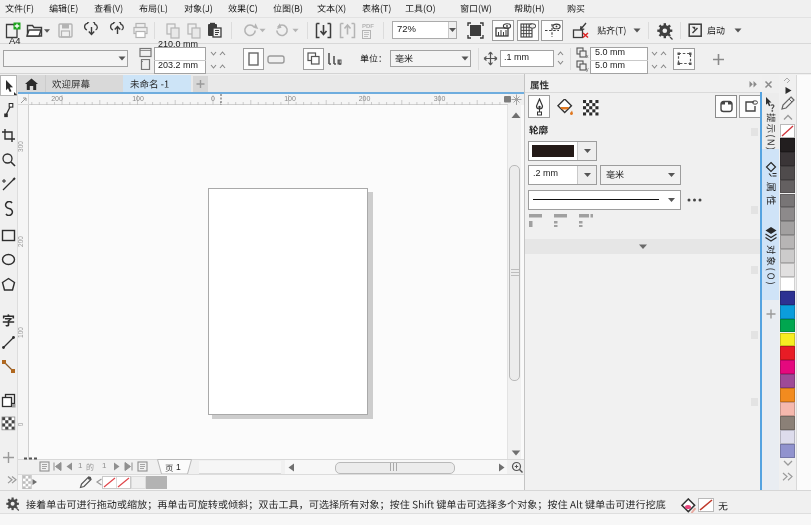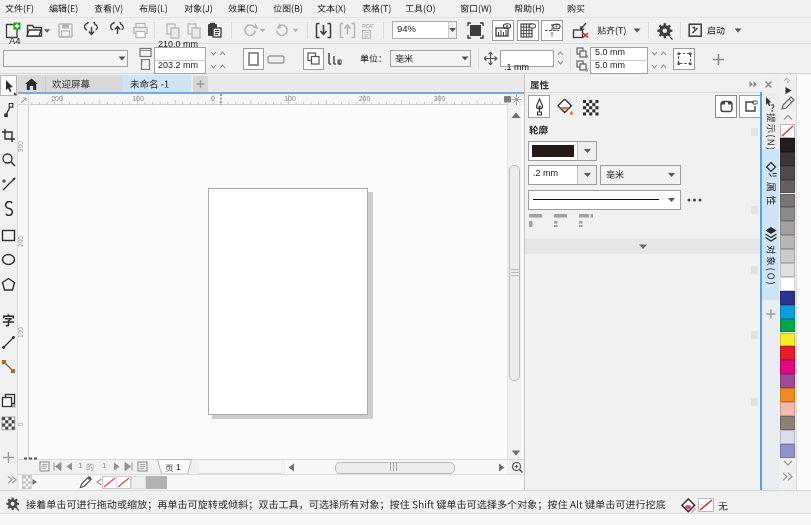--- a/index.html
+++ b/index.html
@@ -115,21 +115,21 @@
 <svg style="position:absolute;left:362px;top:30px;" width="14" height="9" viewBox="0 0 14 9">
       <rect x="0.5" y="0.5" width="8" height="8" fill="none" stroke="#b4b4b4" stroke-width="1"></rect>
       <path d="M2 2.5h5 M2 4.5h5 M2 6.5h4" stroke="#b4b4b4" stroke-width="0.8"></path>
     </svg>
 <div style="position:absolute;left:383px;top:22px;width:1px;height:17px;background:#dcdcdc"></div>
 <div style="position:absolute;left:392px;top:21px;width:65px;height:18px;background:#fff;border:1px solid #ababab"></div>
 <div style="position:absolute;left:448px;top:22px;width:8px;height:16px;background:#f0f0f0;border-left:1px solid #c9c9c9"></div>
 <svg style="position:absolute;left:448px;top:22px;" width="9" height="16" viewBox="0 0 9 16">
       <path d="M1.0 6.0 L8.0 6.0 L4.5 10.0 Z" fill="#555"></path>
     </svg>
-<div style="position:absolute;left:397px;top:24.0px;font:normal 9.5px 'Liberation Sans',sans-serif;color:#1a1a1a;letter-spacing:0;line-height:9.5px;white-space:pre">94%</div>
+<div style="position:absolute;left:397px;top:24.0px;font:normal 9.5px 'Liberation Sans',sans-serif;color:#1a1a1a;letter-spacing:0;line-height:9.5px;white-space:pre">72%</div>
 <svg style="position:absolute;left:467px;top:22px;" width="17" height="17" viewBox="0 0 17 17">
       <rect x="3" y="3" width="11" height="11" fill="#3c3c3c"></rect>
       <path d="M1 4 v-3 h3 M13 1 h3 v3 M16 13 v3 h-3 M4 16 h-3 v-3" fill="none" stroke="#3c3c3c" stroke-width="1.4"></path>
     </svg>
 <div style="position:absolute;left:492px;top:20px;width:22px;height:21px;background:#fdfdfd;border:1px solid #9d9d9d"></div>
 <svg style="position:absolute;left:495px;top:23px;" width="17" height="15" viewBox="0 0 17 15">
       <rect x="1" y="5" width="12" height="8" fill="none" stroke="#3c3c3c" stroke-width="1.3"></rect>
       <path d="M3.5 9 v4 M6 7 v6 M8.5 9 v4 M11 7 v6" stroke="#3c3c3c" stroke-width="1"></path>
       <ellipse cx="12" cy="3" rx="3.6" ry="2.3" fill="none" stroke="#3c3c3c" stroke-width="1.1"></ellipse>
       <circle cx="12" cy="3" r="0.9" fill="#3c3c3c"></circle>
@@ -230,21 +230,21 @@
       <path d="M0.5 -6.8H8.5V-6.3H0.5ZM0.7 -0.8 8.1 -1.2 8.1 -0.8 0.8 -0.3ZM1.1 -1.7 7.6 -2.2 7.6 -1.7 1.2 -1.3ZM6.5 -3.2 6.8 -2.8Q6.4 -2.7 5.8 -2.6Q5.2 -2.5 4.5 -2.5Q3.9 -2.4 3.2 -2.3Q2.5 -2.3 1.9 -2.3Q1.9 -2.4 1.8 -2.5Q1.8 -2.6 1.8 -2.7Q2.4 -2.7 3.1 -2.8Q3.7 -2.8 4.4 -2.9Q5.0 -2.9 5.6 -3.0Q6.1 -3.1 6.5 -3.2ZM3.9 -2.6H4.5V-0.3Q4.5 -0.0 4.7 0.0Q4.8 0.1 5.3 0.1Q5.4 0.1 5.6 0.1Q5.8 0.1 6.1 0.1Q6.3 0.1 6.6 0.1Q6.9 0.1 7.1 0.1Q7.4 0.1 7.5 0.1Q7.7 0.1 7.8 0.0Q7.9 -0.0 8.0 -0.2Q8.0 -0.3 8.0 -0.6Q8.2 -0.6 8.3 -0.5Q8.5 -0.5 8.6 -0.4Q8.6 -0.0 8.5 0.2Q8.4 0.4 8.2 0.5Q7.9 0.6 7.5 0.6Q7.5 0.6 7.2 0.6Q7.0 0.6 6.7 0.6Q6.4 0.6 6.1 0.6Q5.8 0.6 5.5 0.6Q5.3 0.6 5.3 0.6Q4.7 0.6 4.4 0.5Q4.1 0.4 4.0 0.3Q3.9 0.1 3.9 -0.3ZM0.6 -3.8H8.4V-2.4H7.8V-3.3H1.2V-2.3H0.6ZM2.4 -5.4V-4.7H6.6V-5.4ZM1.7 -5.8H7.3V-4.3H1.7ZM3.9 -7.4 4.5 -7.6Q4.7 -7.4 4.8 -7.2Q5.0 -6.9 5.1 -6.7L4.4 -6.5Q4.3 -6.7 4.2 -6.9Q4.0 -7.2 3.9 -7.4Z M9.5 -4.1H17.5V-3.4H9.5ZM13.1 -7.6H13.8V0.7H13.1ZM16.3 -7.1 17.0 -6.8Q16.8 -6.4 16.6 -6.0Q16.3 -5.6 16.1 -5.2Q15.8 -4.9 15.6 -4.6L15.0 -4.9Q15.2 -5.1 15.5 -5.5Q15.7 -5.9 15.9 -6.4Q16.2 -6.8 16.3 -7.1ZM10.0 -6.8 10.7 -7.0Q10.9 -6.7 11.2 -6.3Q11.4 -6.0 11.6 -5.6Q11.8 -5.2 11.9 -4.9L11.3 -4.6Q11.2 -4.9 11.0 -5.3Q10.8 -5.7 10.6 -6.1Q10.3 -6.4 10.0 -6.8ZM12.8 -3.8 13.4 -3.5Q13.1 -3.0 12.7 -2.4Q12.3 -1.8 11.8 -1.3Q11.3 -0.8 10.8 -0.4Q10.3 0.0 9.8 0.3Q9.8 0.2 9.7 0.1Q9.6 0.0 9.5 -0.1Q9.4 -0.2 9.3 -0.3Q9.8 -0.5 10.3 -0.9Q10.8 -1.3 11.3 -1.8Q11.7 -2.2 12.1 -2.7Q12.5 -3.2 12.8 -3.8ZM14.1 -3.8Q14.4 -3.3 14.8 -2.8Q15.2 -2.3 15.7 -1.8Q16.2 -1.4 16.7 -1.0Q17.2 -0.6 17.7 -0.4Q17.6 -0.3 17.5 -0.2Q17.4 -0.1 17.3 0.0Q17.3 0.1 17.2 0.2Q16.7 -0.1 16.2 -0.5Q15.7 -0.9 15.2 -1.4Q14.7 -1.9 14.3 -2.5Q13.9 -3.0 13.6 -3.6Z" fill="#1a1a1a"></path>
     </svg>
 <svg style="position:absolute;left:459px;top:50px;" width="12" height="17" viewBox="0 0 12 17">
       <path d="M2.5 6.5 L9.5 6.5 L6 10.5 Z" fill="#555"></path>
     </svg>
 <div style="position:absolute;left:478px;top:48px;width:1px;height:22px;background:#dcdcdc"></div>
 <svg style="position:absolute;left:483px;top:51px;" width="15" height="15" viewBox="0 0 15 15">
       <path d="M7.5 1 v13 M1 7.5 h13 M7.5 1 l-2 2.5 M7.5 1 l2 2.5 M7.5 14 l-2-2.5 M7.5 14 l2-2.5 M1 7.5 l2.5-2 M1 7.5 l2.5 2 M14 7.5 l-2.5-2 M14 7.5 l-2.5 2" fill="none" stroke="#555" stroke-width="1.2"></path>
     </svg>
 <div style="position:absolute;left:500px;top:50px;width:54px;height:17px;background:#fff;border:1px solid #a2a2a2"></div>
-<div style="position:absolute;left:504px;top:63px;font:normal 9px 'Liberation Sans',sans-serif;color:#1a1a1a;letter-spacing:0;line-height:9px;white-space:pre">.1 mm</div>
+<div style="position:absolute;left:504px;top:53px;font:normal 9px 'Liberation Sans',sans-serif;color:#1a1a1a;letter-spacing:0;line-height:9px;white-space:pre">.1 mm</div>
 <svg style="position:absolute;left:556px;top:50px;" width="10" height="17" viewBox="0 0 10 17">
       <path d="M2 5 l2.5-3 l2.5 3" fill="none" stroke="#888" stroke-width="1.1"></path>
       <path d="M2 11 l2.5 3 l2.5-3" fill="none" stroke="#888" stroke-width="1.1"></path>
     </svg>
 <div style="position:absolute;left:570px;top:48px;width:1px;height:22px;background:#dcdcdc"></div>
 <svg style="position:absolute;left:576px;top:47px;" width="13" height="12" viewBox="0 0 13 12">
       <rect x="1" y="1" width="6" height="6" fill="none" stroke="#555" stroke-width="1.1"></rect>
       <rect x="4" y="4" width="6" height="6" fill="#f0f0f0" stroke="#555" stroke-width="1.1"></rect>
       <text x="10" y="11" font-size="5" fill="#555" font-family="Liberation Sans,sans-serif">x</text>
     </svg>

